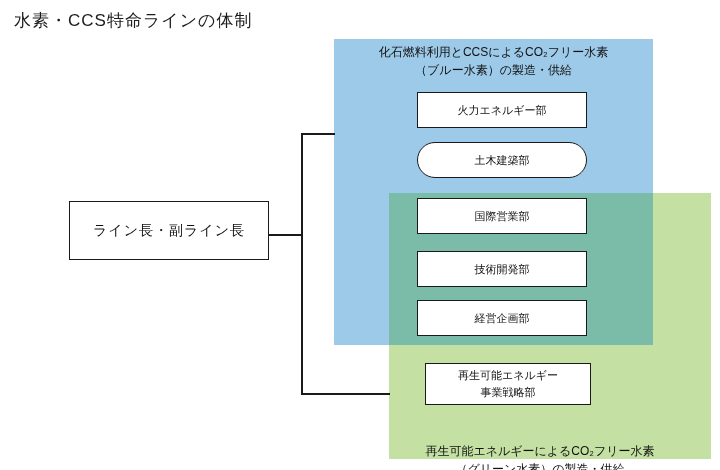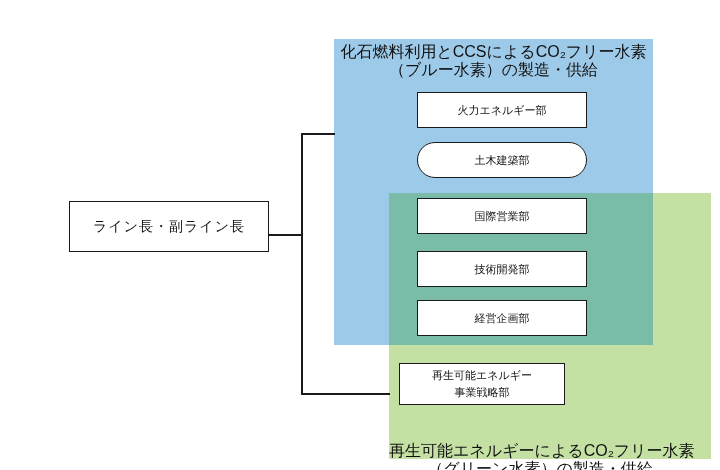--- a/index.html
+++ b/index.html
@@ -16,56 +16,57 @@
     font-size:17px;letter-spacing:1px;color:#1a1a1a;
     white-space:nowrap;
   }
   .region{position:absolute;}
   .region.blue{left:334px;top:39px;width:319px;height:306px;}
   .region.green{left:389px;top:193px;width:322px;height:266px;}
   .region.overlap{left:389px;top:193px;width:264px;height:152px;}
 
   .caption{
     position:absolute;text-align:center;
-    font-size:16px;line-height:18px;color:#111111;
+    font-size:12px;line-height:18px;color:#111111;
     white-space:nowrap;
   }
   .caption.blue-caption{left:334px;top:43px;width:319px;}
   .caption.green-caption{left:389px;top:442px;width:302px;}
 
   .connector{position:absolute;background:#1a1a1a;}
   .c-mid{left:269px;top:234px;width:33px;height:1.6px;}
   .c-trunk{left:301px;top:133px;width:1.6px;height:261px;}
   .c-top{left:301px;top:133px;width:34px;height:1.6px;}
   .c-bot{left:301px;top:393px;width:89px;height:1.6px;}
 
   .box{
     position:absolute;box-sizing:border-box;
     background:#ffffff;border:1.3px solid #1a1a1a;
     display:flex;align-items:center;justify-content:center;
     text-align:center;font-size:11px;line-height:17px;
     color:#111111;white-space:nowrap;
   }
   .box.leader{
-    left:69px;top:201px;width:200px;height:51px;
+    left:69px;top:201px;width:200px;height:59px;
     border-width:1.8px;font-size:14px;letter-spacing:1px;
   }
   .dept{left:417px;width:170px;height:36px;}
   .dept.d1{top:92px;}
   .dept.d2{top:142px;border-radius:18px;}
   .dept.d3{top:198px;}
   .dept.d4{top:251px;}
   .dept.d5{top:300px;}
-  .dept.d6{left:399px;top:363px;width:166px;height:42px;flex-direction:column;}
+  .dept.d6{left:425px;top:363px;width:166px;height:42px;flex-direction:column;}
 </style>
 </head>
 <body>
 
 <div class="stage">
 
+  <div class="title">水素・CCS特命ラインの体制</div>
 
   <div class="region green" style="background-color: rgb(196, 225, 163);"></div>
   <div class="region blue" style="background-color: rgb(158, 202, 233);"></div>
   <div class="region overlap" style="background-color: rgb(123, 188, 169);"></div>
 
   <div class="caption blue-caption">
     <div>化石燃料利用とCCSによるCO₂フリー水素</div>
     <div>（ブルー水素）の製造・供給</div>
   </div>
   <div class="caption green-caption">

